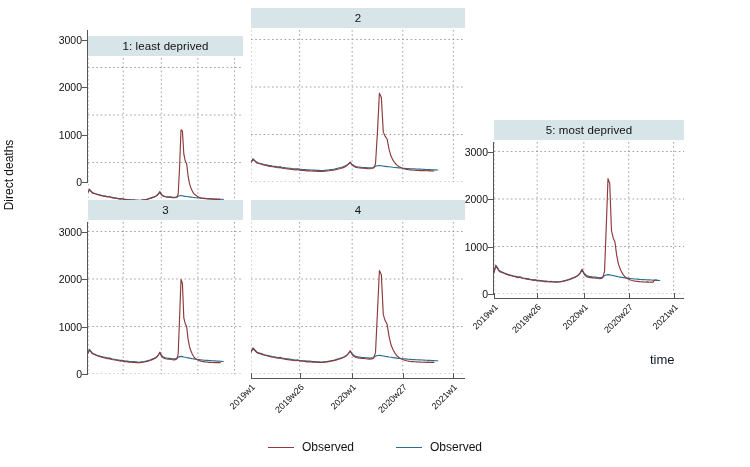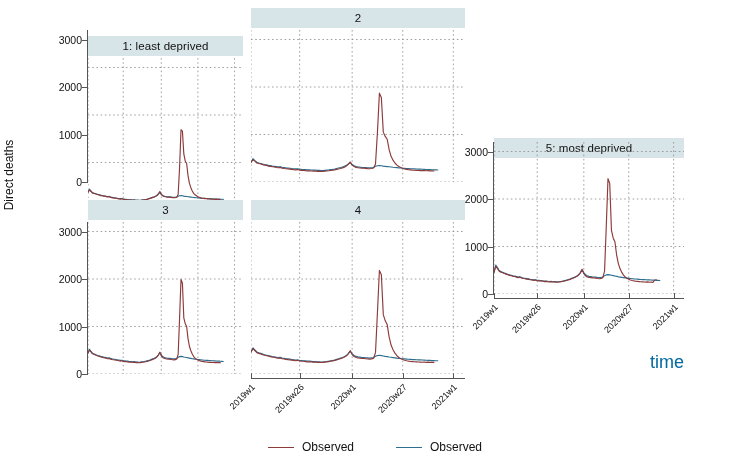--- a/index.html
+++ b/index.html
@@ -39,21 +39,21 @@
     position:absolute;left:2px;top:245px;
     width:140px;
     font-size:12px;color:#111;
     transform:rotate(-90deg);
     transform-origin:left top;
     text-align:center;
     white-space:nowrap;
   }
   #xlabel-axis{
     position:absolute;left:650px;top:352px;
-    font-size:18px;color:#0369a1;
+    font-size:13px;color:#0f172a;
   }
   #legend{
     position:absolute;left:0;top:440px;width:750px;
     display:flex;justify-content:center;align-items:center;gap:42px;
     font-size:12px;color:#111;
   }
   .legend-item{display:flex;align-items:center;gap:8px;}
   .legend-swatch{display:block;width:26px;height:0;border-top-width:1.4px;border-top-style:solid;}
   .legend-label{font-size:12px;}
 </style>
@@ -196,21 +196,21 @@
           <line x1="101.16" y1="0" x2="101.16" y2="152" stroke="#8a8a8a" stroke-width="0.8" stroke-dasharray="1.6 2.6"></line>
           <line x1="151.75" y1="0" x2="151.75" y2="152" stroke="#8a8a8a" stroke-width="0.8" stroke-dasharray="1.6 2.6"></line>
           <line x1="202.33" y1="0" x2="202.33" y2="152" stroke="#8a8a8a" stroke-width="0.8" stroke-dasharray="1.6 2.6"></line>
           <path d="M0.00 130.15 L1.95 125.88 L3.89 128.01 L5.84 129.91 L7.78 130.81 L9.73 131.38 L11.67 132.15 L13.62 132.72 L15.56 133.19 L17.51 133.66 L19.45 134.05 L21.40 134.52 L23.35 134.81 L25.29 135.19 L27.24 135.56 L29.18 135.38 L31.13 135.94 L33.07 136.32 L35.02 136.70 L36.96 136.90 L38.91 137.18 L40.85 137.47 L42.80 137.75 L44.75 138.03 L46.69 137.94 L48.64 138.32 L50.58 138.51 L52.53 138.70 L54.47 138.89 L56.42 139.08 L58.36 139.18 L60.31 139.37 L62.25 139.56 L64.20 139.46 L66.15 139.84 L68.09 139.75 L70.04 140.03 L71.98 139.94 L73.93 139.75 L75.87 139.46 L77.82 139.18 L79.76 138.80 L81.71 138.41 L83.65 137.94 L85.60 137.37 L87.55 136.80 L89.49 136.13 L91.44 135.47 L93.38 134.71 L95.33 133.57 L97.27 131.67 L99.22 129.20 L101.16 131.86 L103.11 133.47 L105.05 134.43 L107.00 134.90 L108.95 135.19 L110.89 135.47 L112.84 135.56 L114.78 135.75 L116.73 135.94 L118.67 136.13 L120.62 135.94 L122.56 135.56 L124.51 134.33 L126.45 133.57 L128.40 133.28 L130.35 133.57 L132.29 133.95 L134.24 134.33 L136.18 134.66 L138.13 135.00 L140.07 135.28 L142.02 135.56 L143.96 135.85 L145.91 136.13 L147.85 136.32 L149.80 136.51 L151.75 136.70 L153.69 136.90 L155.64 137.09 L157.58 137.28 L159.53 137.42 L161.47 137.56 L163.42 137.66 L165.36 137.75 L167.31 137.84 L169.25 137.94 L171.20 138.03 L173.15 138.13 L175.09 138.22 L177.04 138.32 L178.98 138.41 L180.93 138.51 L182.87 138.60 L184.82 138.70 L186.76 138.80 " fill="none" stroke="#2e6e8e" stroke-width="1.15" stroke-linejoin="round" stroke-linecap="round"></path>
           <path d="M0.00 129.68 L1.95 126.83 L3.89 128.49 L5.84 130.63 L7.78 131.34 L9.73 131.96 L11.67 132.62 L13.62 133.19 L15.56 133.57 L17.51 134.24 L19.45 134.62 L21.40 135.09 L23.35 135.28 L25.29 135.85 L27.24 136.23 L29.18 135.85 L31.13 136.70 L33.07 137.04 L35.02 137.37 L36.96 137.66 L38.91 137.84 L40.85 138.13 L42.80 138.41 L44.75 138.70 L46.69 138.32 L48.64 138.99 L50.58 139.27 L52.53 139.27 L54.47 139.56 L56.42 139.84 L58.36 139.75 L60.31 139.94 L62.25 140.13 L64.20 139.94 L66.15 140.31 L68.09 140.22 L70.04 140.50 L71.98 140.31 L73.93 140.13 L75.87 139.84 L77.82 139.56 L79.76 139.27 L81.71 138.89 L83.65 138.41 L85.60 137.84 L87.55 137.28 L89.49 136.70 L91.44 135.94 L93.38 135.09 L95.33 133.85 L97.27 131.81 L99.22 128.72 L101.16 132.53 L103.11 134.52 L105.05 135.47 L107.00 135.94 L108.95 136.23 L110.89 136.51 L112.84 136.42 L114.78 136.70 L116.73 136.99 L118.67 137.18 L120.62 136.90 L122.56 136.23 L124.51 130.63 L126.45 90.25 L128.40 48.45 L130.35 52.73 L132.29 92.63 L134.24 98.80 L136.18 102.60 L138.13 114.95 L140.07 123.03 L142.02 127.78 L143.96 131.10 L145.91 133.71 L147.85 135.47 L149.80 136.70 L151.75 137.51 L153.69 138.22 L155.64 138.70 L157.58 139.08 L159.53 139.37 L161.47 139.56 L163.42 139.75 L165.36 139.84 L167.31 140.03 L169.25 140.13 L171.20 140.22 L173.15 140.03 L175.09 140.31 L177.04 140.13 L178.98 140.41 L180.93 140.13 L182.87 140.36 L184.82 NaN L186.76 NaN " fill="none" stroke="#8c3a3a" stroke-width="1.15" stroke-linejoin="round" stroke-linecap="round"></path>
         </svg>
       </div>
   </div>
 
   <div class="panel" id="panel-5" style="left:494px;top:120px;width:190px;height:174px;">
-    <div class="panel-header" style="background: rgb(215, 228, 232); margin-top: 18px;">5: most deprived</div>
+    <div class="panel-header" style="background: rgb(215, 228, 232);">5: most deprived</div>
     <div class="plotbox">
         <svg viewBox="0 0 190 152" preserveAspectRatio="none">
           <line x1="0" y1="152.00" x2="190" y2="152.00" stroke="#8a8a8a" stroke-width="0.8" stroke-dasharray="1.6 2.6"></line>
           <line x1="0" y1="104.50" x2="190" y2="104.50" stroke="#8a8a8a" stroke-width="0.8" stroke-dasharray="1.6 2.6"></line>
           <line x1="0" y1="57.00" x2="190" y2="57.00" stroke="#8a8a8a" stroke-width="0.8" stroke-dasharray="1.6 2.6"></line>
           <line x1="0" y1="9.50" x2="190" y2="9.50" stroke="#8a8a8a" stroke-width="0.8" stroke-dasharray="1.6 2.6"></line>
           <line x1="0.00" y1="0" x2="0.00" y2="152" stroke="#8a8a8a" stroke-width="0.8" stroke-dasharray="1.6 2.6"></line>
           <line x1="43.18" y1="0" x2="43.18" y2="152" stroke="#8a8a8a" stroke-width="0.8" stroke-dasharray="1.6 2.6"></line>
           <line x1="89.82" y1="0" x2="89.82" y2="152" stroke="#8a8a8a" stroke-width="0.8" stroke-dasharray="1.6 2.6"></line>
           <line x1="134.73" y1="0" x2="134.73" y2="152" stroke="#8a8a8a" stroke-width="0.8" stroke-dasharray="1.6 2.6"></line>

